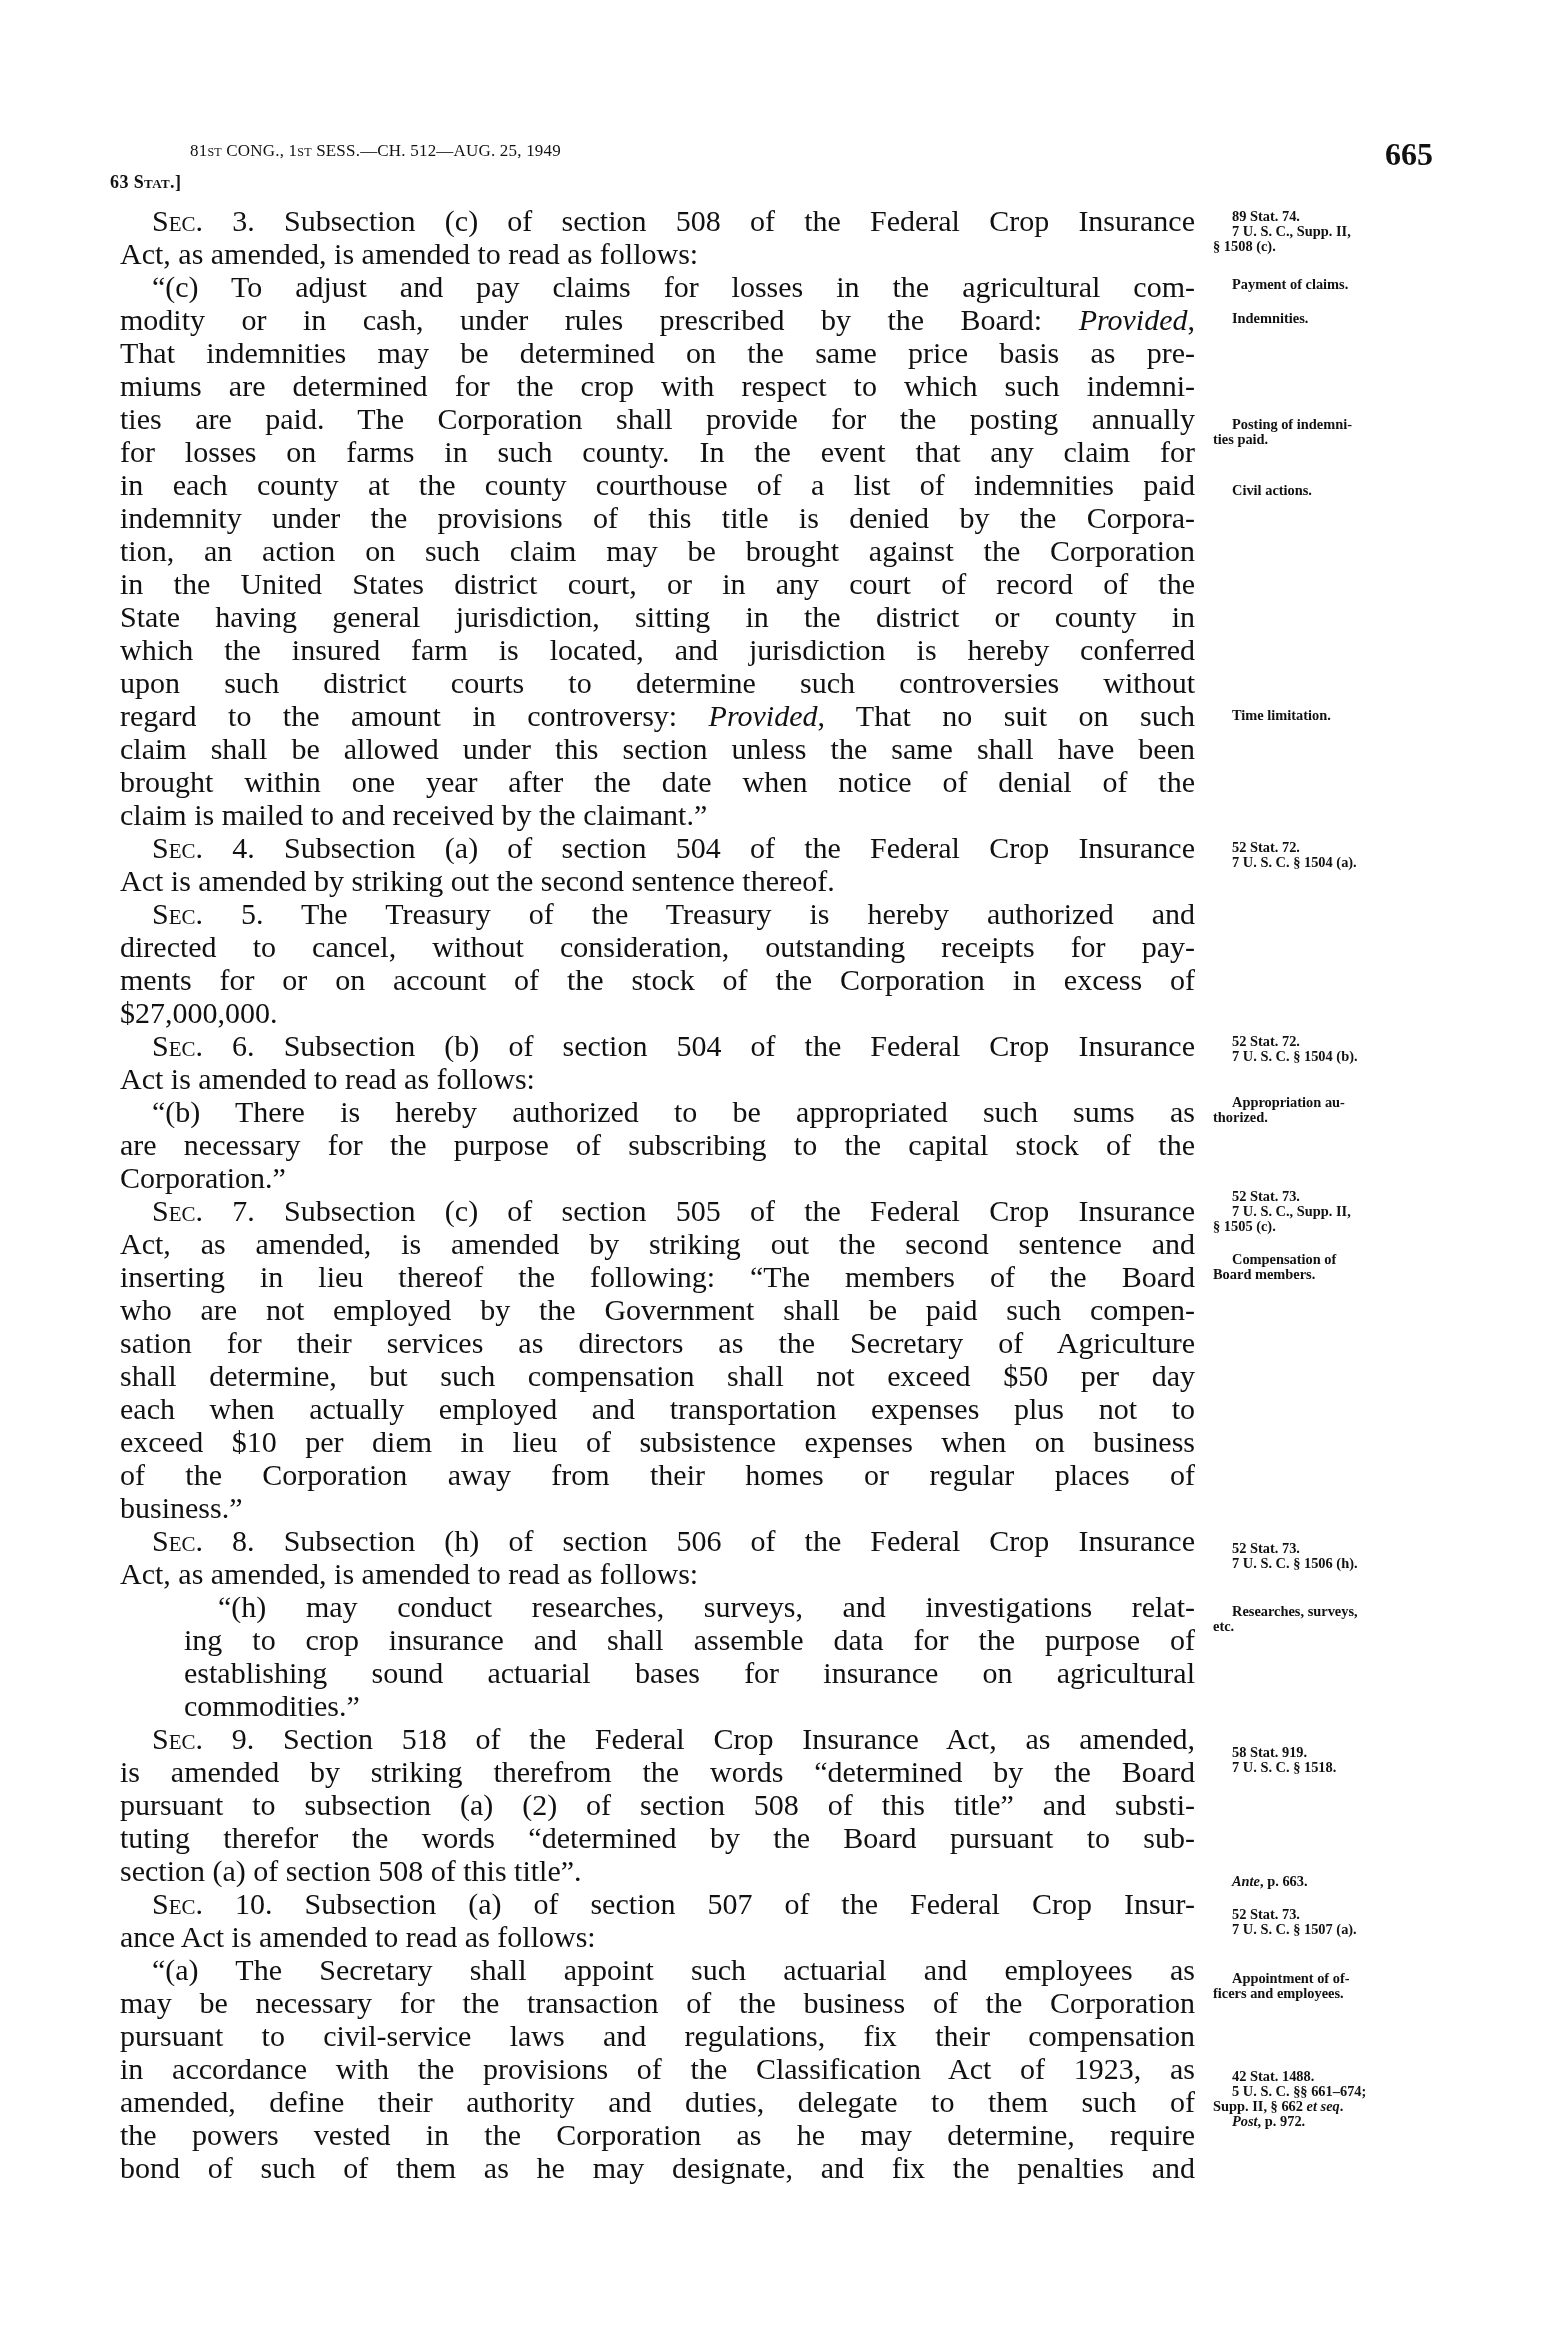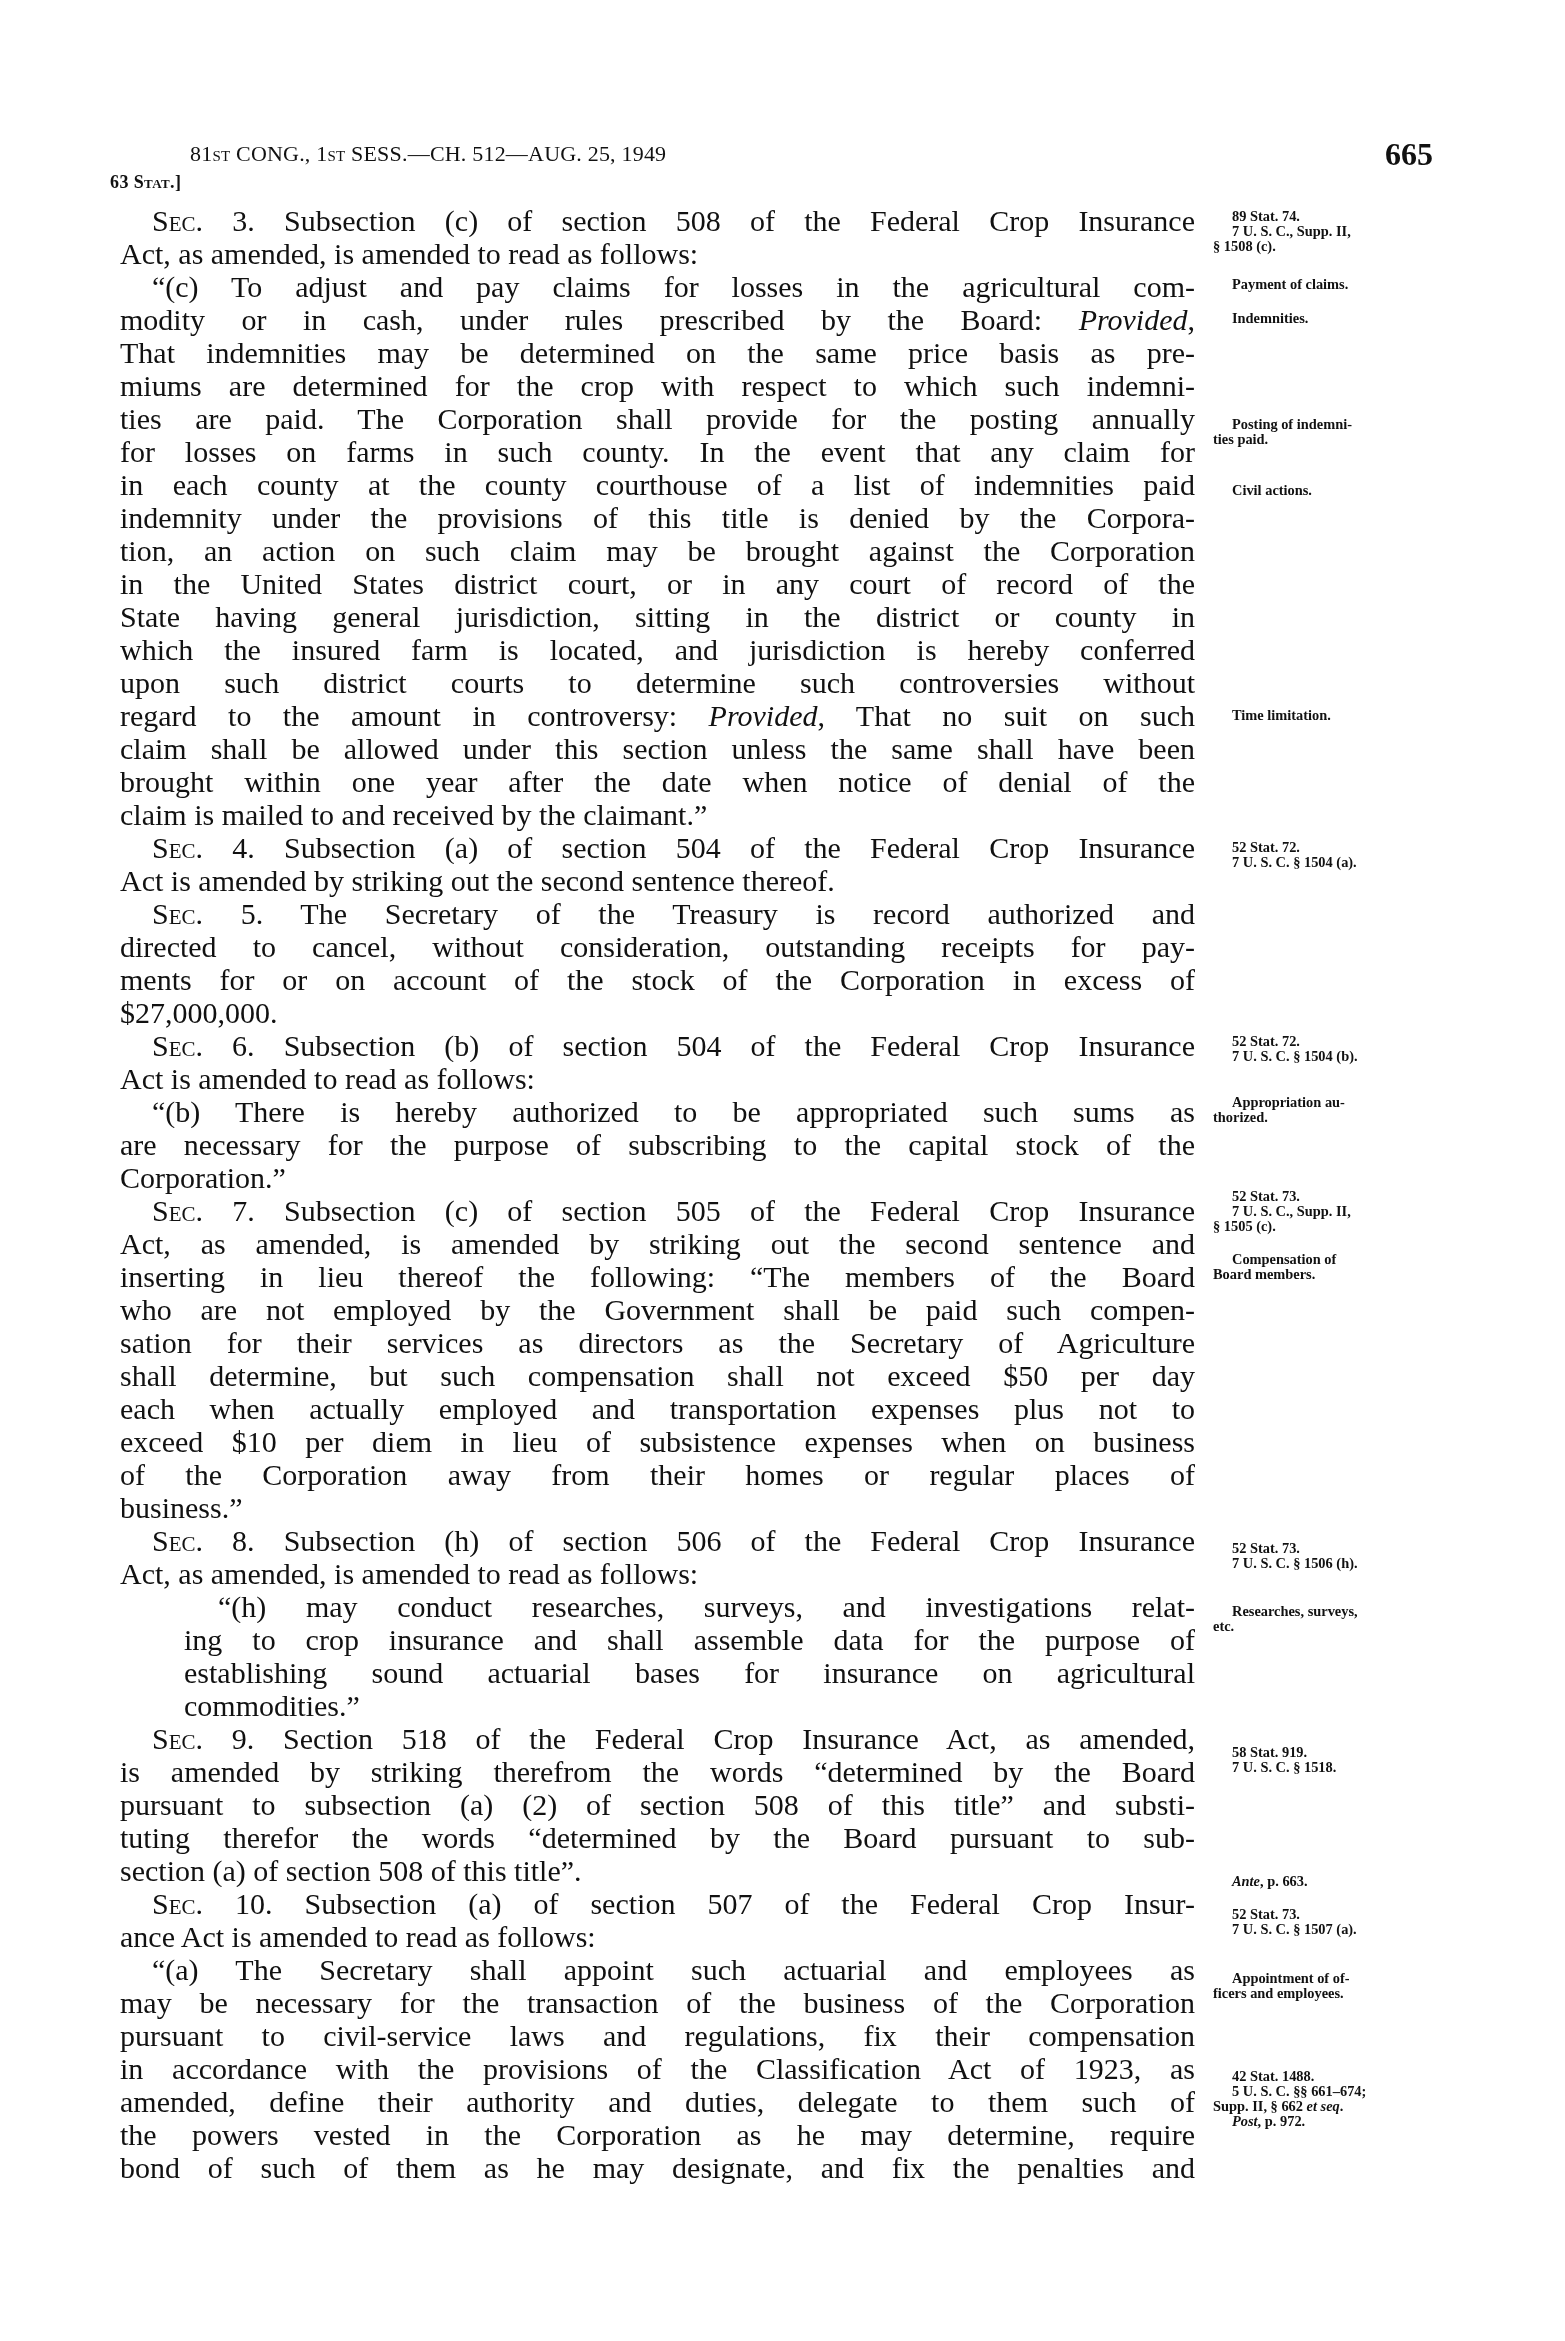--- a/index.html
+++ b/index.html
@@ -2,21 +2,21 @@
 <html style="font-size:12.8px"><head>
 <meta charset="utf-8">
 <style>
   html, body { margin: 0; padding: 0; background: #ffffff; }
   body { width: 1565px; height: 2342px; position: relative; overflow: hidden;
          font-family: "Liberation Serif", "DejaVu Serif", serif; color: #111111; }
   .page { position: absolute; left: 0; top: 0; width: 1565px; height: 2342px; }
 
   .running-head { position: absolute; top: 136px; left: 110px; width: 1323px; height: 35px; }
   .rh-vol { position: absolute; left: 0; top: 9px; font-size: 18px; font-weight: bold; font-variant: small-caps; letter-spacing: 0.4px; margin-top: 27px; }
-  .rh-title { position: absolute; left: 80px; top: 4.8px; font-size: 22px; font-variant: small-caps; letter-spacing: 0.2px; }
+  .rh-title { position: absolute; left: 80px; top: 4.8px; font-size: 17px; font-variant: small-caps; letter-spacing: 0.2px; }
   .rh-page { position: absolute; right: 0; top: 0; font-size: 32px; font-weight: bold; }
 
   .body-text { position: absolute; left: 120px; top: 204px; width: 1075px; }
   .line { display: block; height: 33px; line-height: 33px; font-size: 30px;
           white-space: nowrap; text-align: justify; text-align-last: justify; overflow: hidden; }
   .line.last { text-align-last: left; }
   .line.indent1 { padding-left: 32px; }
   .line.indent2 { padding-left: 64px; }
   .line.indent2first { padding-left: 98px; }
   .sec-label { font-variant: small-caps; }
@@ -53,21 +53,21 @@
       <span class="line"><span>in the United States district court, or in any court of record of the</span></span>
       <span class="line"><span>State having general jurisdiction, sitting in the district or county in</span></span>
       <span class="line"><span>which the insured farm is located, and jurisdiction is hereby conferred</span></span>
       <span class="line"><span>upon such district courts to determine such controversies without</span></span>
       <span class="line"><span>regard to the amount in controversy: </span><span class="it">Provided</span><span>, That no suit on such</span></span>
       <span class="line"><span>claim shall be allowed under this section unless the same shall have been</span></span>
       <span class="line"><span>brought within one year after the date when notice of denial of the</span></span>
       <span class="line last"><span>claim is mailed to and received by the claimant.”</span></span>
       <span class="line indent1"><span class="sec-label">Sec. 4.</span><span> Subsection (a) of section 504 of the Federal Crop Insurance</span></span>
       <span class="line last"><span>Act is amended by striking out the second sentence thereof.</span></span>
-      <span class="line indent1"><span class="sec-label">Sec. 5.</span><span> The Secretary of the Treasury is record authorized and</span></span>
+      <span class="line indent1"><span class="sec-label">Sec. 5.</span><span> The Treasury of the Treasury is hereby authorized and</span></span>
       <span class="line"><span>directed to cancel, without consideration, outstanding receipts for pay-</span></span>
       <span class="line"><span>ments for or on account of the stock of the Corporation in excess of</span></span>
       <span class="line last"><span>$27,000,000.</span></span>
       <span class="line indent1"><span class="sec-label">Sec. 6.</span><span> Subsection (b) of section 504 of the Federal Crop Insurance</span></span>
       <span class="line last"><span>Act is amended to read as follows:</span></span>
       <span class="line indent1"><span>“(b) There is hereby authorized to be appropriated such sums as</span></span>
       <span class="line"><span>are necessary for the purpose of subscribing to the capital stock of the</span></span>
       <span class="line last"><span>Corporation.”</span></span>
       <span class="line indent1"><span class="sec-label">Sec. 7.</span><span> Subsection (c) of section 505 of the Federal Crop Insurance</span></span>
       <span class="line"><span>Act, as amended, is amended by striking out the second sentence and</span></span>

